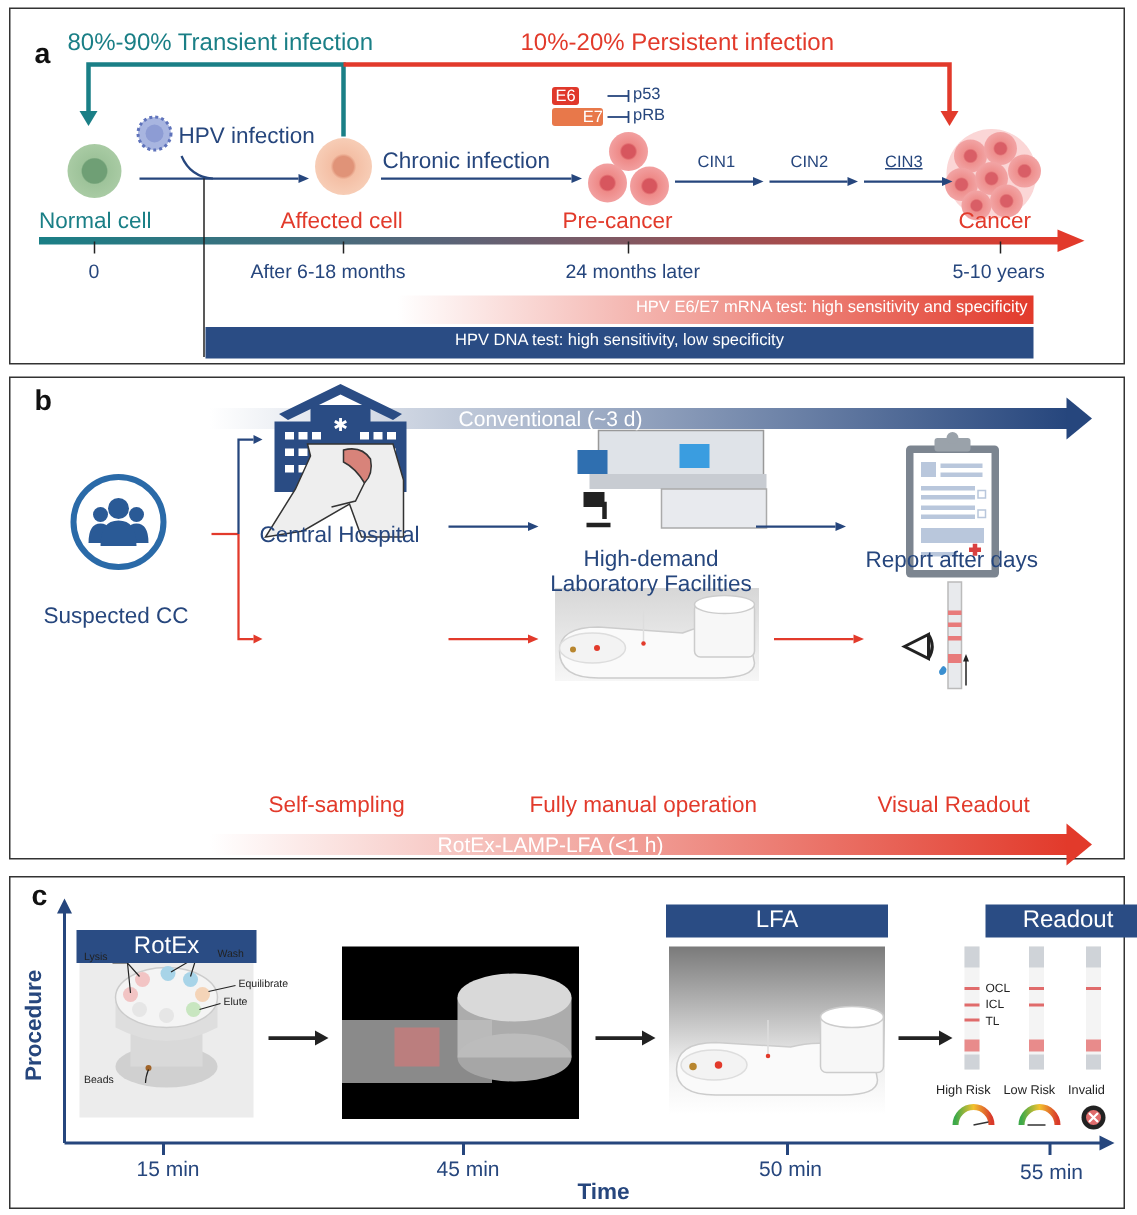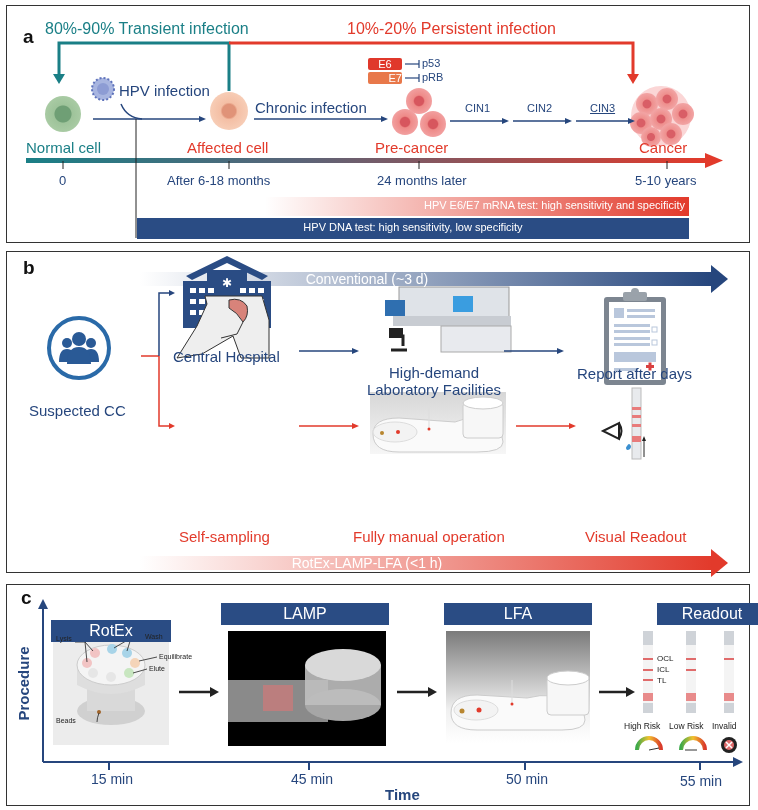--- a/index.html
+++ b/index.html
@@ -105,21 +105,21 @@
     <line x1="129" y1="113" x2="129" y2="232" stroke="#222" stroke-width="1"></line>
     <rect x="258" y="191" width="424" height="19" fill="url(#mrna)"></rect>
     <rect x="130" y="212" width="552" height="21" fill="#2a4c84"></rect>
   </svg>
 
   <div class="abs teal" style="left:38px;top:14px;font-size:16px;">80%-90% Transient infection</div>
   <div class="abs red" style="left:340px;top:14px;font-size:16px;">10%-20% Persistent infection</div>
   <div class="abs navy" style="left:112px;top:76px;font-size:15px;">HPV infection</div>
   <div class="abs navy" style="left:248px;top:93px;font-size:15px;">Chronic infection</div>
 
-  <div class="abs" style="left:361px;top:52px;width:34px;height:12px;background:#e0382b;color:#fff;font-size:11px;text-align:center;line-height:12px;border-radius:2px;">E6</div>
+  <div class="abs" style="left:361px;top:52px;width:18px;height:12px;background:#e0382b;color:#fff;font-size:11px;text-align:center;line-height:12px;border-radius:2px;">E6</div>
   <div class="abs" style="left:361px;top:66px;width:34px;height:12px;background:#e8784a;color:#fff;font-size:11px;text-align:right;line-height:12px;border-radius:2px;">E7</div>
   <div class="abs navy" style="left:415px;top:51px;font-size:11px;">p53</div>
   <div class="abs navy" style="left:415px;top:65px;font-size:11px;">pRB</div>
 
   <div class="abs navy" style="left:458px;top:96px;font-size:11px;">CIN1</div>
   <div class="abs navy" style="left:520px;top:96px;font-size:11px;">CIN2</div>
   <div class="abs navy" style="left:583px;top:96px;font-size:11px;text-decoration:underline;">CIN3</div>
 
   <div class="abs teal" style="left:19px;top:133px;font-size:15px;">Normal cell</div>
   <div class="abs red" style="left:180px;top:133px;font-size:15px;">Affected cell</div>
@@ -403,21 +403,20 @@
     </g>
 
     <path d="M68 57 L78 57 L86 66 M78 57 L80 77" fill="none" stroke="#222" stroke-width="0.8"></path>
     <path d="M136 53 L124 53 L107 63 M124 53 L120 66" fill="none" stroke="#222" stroke-width="0.8"></path>
     <path d="M150 72 L132 76" fill="none" stroke="#222" stroke-width="0.8"></path>
     <path d="M140 84 L126 88" fill="none" stroke="#222" stroke-width="0.8"></path>
     <path d="M90 137 Q90 133 92 128" fill="none" stroke="#222" stroke-width="0.8"></path>
   </svg>
 
   <div class="hdr" style="left:44px;top:35px;width:120px;">RotEx</div>
-  <div class="hdr" style="left:214px;top:18px;width:168px;">LAMP</div>
   <div class="hdr" style="left:437px;top:18px;width:148px;">LFA</div>
   <div class="hdr" style="left:628px;top:18px;width:110px;margin-left:22px;">Readout</div>
 
   <div class="abs" style="left:49px;top:50px;font-size:7px;color:#222;">Lysis</div>
   <div class="abs" style="left:138px;top:48px;font-size:7px;color:#222;">Wash</div>
   <div class="abs" style="left:152px;top:68px;font-size:7px;color:#222;">Equilibrate</div>
   <div class="abs" style="left:142px;top:80px;font-size:7px;color:#222;">Elute</div>
   <div class="abs" style="left:49px;top:132px;font-size:7px;color:#222;">Beads</div>
 
   <div class="abs" style="left:650px;top:69px;font-size:8px;color:#222;">OCL</div>

